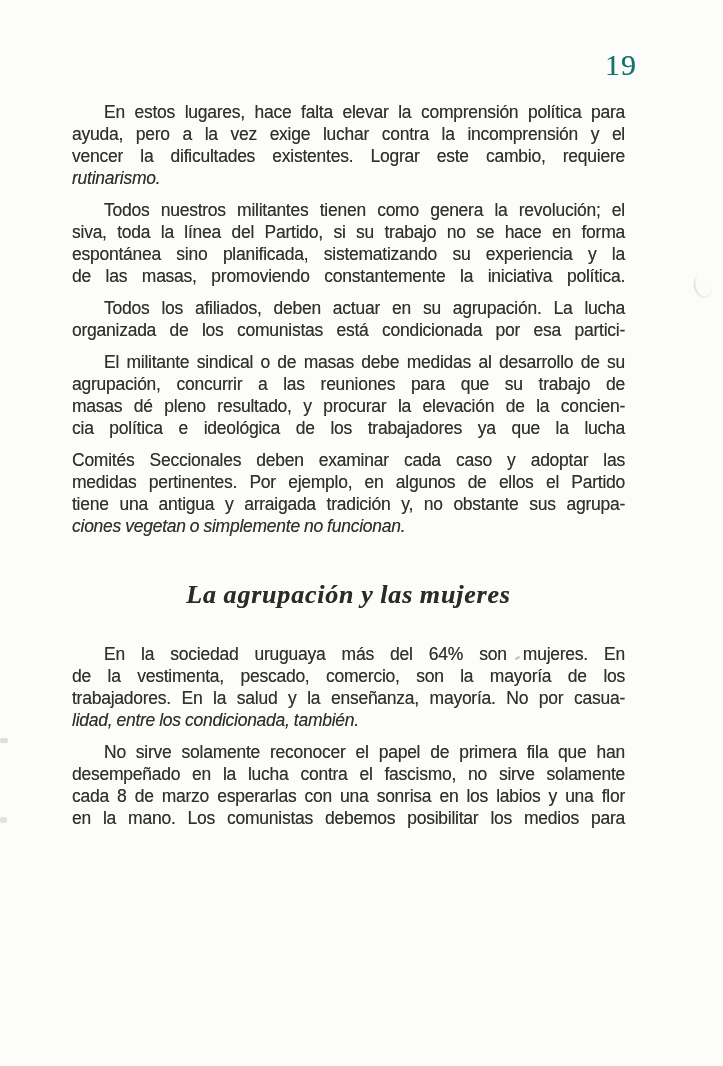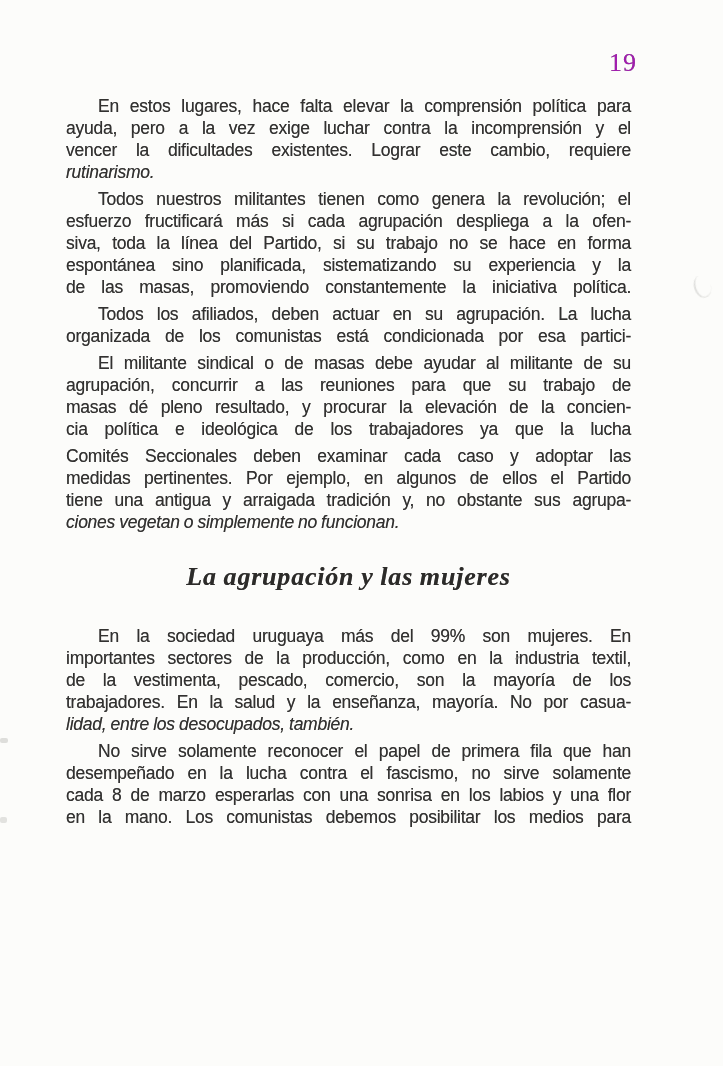--- a/index.html
+++ b/index.html
@@ -15,48 +15,48 @@
     overflow: hidden;
     font-family: "Liberation Sans", sans-serif;
   }
   .page-number {
     position: absolute;
     top: 48px;
     left: 62px;
     width: 575px;
     text-align: right;
     font-family: "Liberation Serif", serif;
-    font-size: 26px;
-    color: #a21caf;
+    font-size: 30px;
+    color: #0f766e;
     letter-spacing: 1px;
     text-shadow: 0 0 0.5px rgba(40,40,40,0.55);
   }
   .text-block {
     position: absolute;
     top: 91px;
     left: 62px;
     width: 573px;
     color: #323130;
     font-size: 17.5px;
     line-height: 22px;
     letter-spacing: -0.25px;
     word-spacing: -0.5px;
     text-shadow: 0 0 0.5px rgba(40,40,40,0.6);
   }
-  .para { margin: 4px; }
+  .para { margin: 10px; }
   .para + .para { margin-top: 5px; }
   .line {
     text-align: justify;
     text-align-last: justify;
     white-space: normal;
   }
   .line.last { text-align-last: left; font-style: italic; }
   .line.indent { text-indent: 32px; }
   .section-heading {
-    margin: 28px 0 33px 0;
+    margin: 42px 0 33px 0;
     text-align: center;
     font-family: "Liberation Serif", serif;
     font-style: italic;
     font-weight: bold;
     font-size: 26px;
     line-height: 31px;
     letter-spacing: 0.8px;
     color: #2c2b29;
     text-shadow: 0 0 0.6px rgba(35,35,35,0.6);
   }
@@ -107,53 +107,51 @@
 
     <div class="para">
       <div class="line indent">En estos lugares, hace falta elevar la comprensión política para</div>
       <div class="line">ayuda, pero a la vez exige luchar contra la incomprensión y el</div>
       <div class="line">vencer la dificultades existentes. Lograr este cambio, requiere</div>
       <div class="line last">rutinarismo.</div>
     </div>
 
     <div class="para">
       <div class="line indent">Todos nuestros militantes tienen como genera la revolución; el</div>
-      <div class="line">esfuerzo fructificará más si cada agrupación despliega a la ofen-</div>
       <div class="line">siva, toda la línea del Partido, si su trabajo no se hace en forma</div>
       <div class="line">espontánea sino planificada, sistematizando su experiencia y la</div>
       <div class="line">de las masas, promoviendo constantemente la iniciativa política.</div>
     </div>
 
     <div class="para">
       <div class="line indent">Todos los afiliados, deben actuar en su agrupación. La lucha</div>
       <div class="line">organizada de los comunistas está condicionada por esa partici-</div>
     </div>
 
     <div class="para">
-      <div class="line indent">El militante sindical o de masas debe ayudar al militante de su</div>
+      <div class="line indent">El militante sindical o de masas debe medidas al desarrollo de su</div>
       <div class="line">agrupación, concurrir a las reuniones para que su trabajo de</div>
       <div class="line">masas dé pleno resultado, y procurar la elevación de la concien-</div>
       <div class="line">cia política e ideológica de los trabajadores ya que la lucha</div>
     </div>
 
     <div class="para">
       <div class="line">Comités Seccionales deben examinar cada caso y adoptar las</div>
       <div class="line">medidas pertinentes. Por ejemplo, en algunos de ellos el Partido</div>
       <div class="line">tiene una antigua y arraigada tradición y, no obstante sus agrupa-</div>
       <div class="line last">ciones vegetan o simplemente no funcionan.</div>
     </div>
 
     <div class="section-heading">La agrupación y las mujeres</div>
 
     <div class="para">
-      <div class="line indent">En la sociedad uruguaya más del 99% son mujeres. En</div>
-      <div class="line">importantes sectores de la producción, como en la industria textil,</div>
+      <div class="line indent">En la sociedad uruguaya más del 64% son mujeres. En</div>
       <div class="line">de la vestimenta, pescado, comercio, son la mayoría de los</div>
       <div class="line">trabajadores. En la salud y la enseñanza, mayoría. No por casua-</div>
-      <div class="line last">lidad, entre los desocupados, también.</div>
+      <div class="line last">lidad, entre los condicionada, también.</div>
     </div>
 
     <div class="para">
       <div class="line indent">No sirve solamente reconocer el papel de primera fila que han</div>
       <div class="line">desempeñado en la lucha contra el fascismo, no sirve solamente</div>
       <div class="line">cada 8 de marzo esperarlas con una sonrisa en los labios y una flor</div>
       <div class="line">en la mano. Los comunistas debemos posibilitar los medios para</div>
     </div>
 
   </div>

